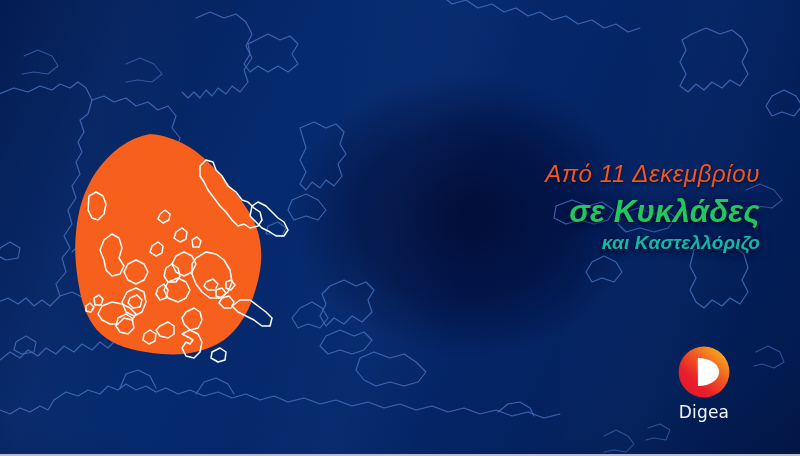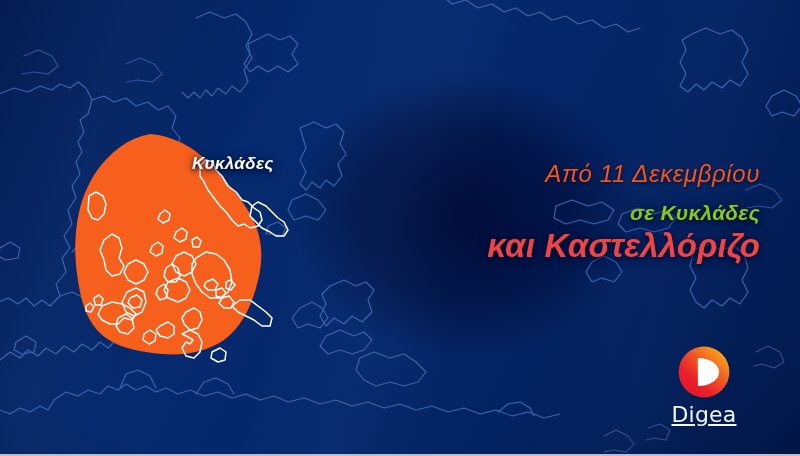--- a/index.html
+++ b/index.html
@@ -62,36 +62,36 @@
 
   
   .headline{position:absolute;left:330px;top:160px;width:430px;text-align:right;}
   .hl1{
     color:#f4561c;font-size:24px;font-style:italic;font-weight:500;
     letter-spacing:.6px;line-height:1.18;
     font-family:Liberation Sans, sans-serif;
     text-shadow:0 1px 3px rgba(0,6,35,.7);
   }
   .hl2{
-    color:#84cc16;font-size:21px;font-style:italic;font-weight:bold;
-    letter-spacing:.2px;line-height:1.22;margin-top:12px;
+    color:#22c55e;font-size:31px;font-style:italic;font-weight:bold;
+    letter-spacing:.2px;line-height:1.22;margin-top:5px;
     text-shadow:0 2px 5px rgba(0,8,40,.9), 0 0 12px rgba(0,10,45,.55);
   }
   .hl3{
-    color:#ef4444;font-size:33px;font-style:italic;font-weight:bold;
+    color:#14b8a6;font-size:19px;font-style:italic;font-weight:bold;
     letter-spacing:.2px;line-height:1.22;
     text-shadow:0 2px 5px rgba(0,8,40,.9), 0 0 12px rgba(0,10,45,.55);
   }
 
   
   .logo{position:absolute;left:668px;top:345px;width:72px;text-align:center;}
   .logo-mark{width:54px;height:54px;margin:0 auto;display:block;}
   .logo-word{
-    color:#f2f5fb;font-size:22px;letter-spacing:.2px;margin-top:3px;
-    font-family:"DejaVu Sans",sans-serif;font-weight:400;text-decoration:underline;
+    color:#f2f5fb;font-size:17px;letter-spacing:.2px;margin-top:3px;
+    font-family:"DejaVu Sans",sans-serif;font-weight:400;
   }
   .bottom-edge{position:absolute;left:0;bottom:0;width:800px;height:2px;background:#b9c0cc;}
 </style>
 </head>
 <body>
 
 <div id="stage">
 
   <div class="bg-base"></div>
   <div class="bg-rays"></div>
@@ -212,21 +212,20 @@
 
       <path d="M94 298 L99 295 L103 299 L101 305 L95 305 Z"></path>
       <path d="M86 306 L90 303 L94 307 L91 312 L86 311 Z"></path>
       <path d="M206 282 L213 279 L218 284 L215 290 L208 290 L204 286 Z"></path>
       <path d="M216 290 L222 288 L226 293 L222 298 L216 296 Z"></path>
       <path d="M226 282 L231 280 L235 285 L231 290 L226 288 Z"></path>
       <path d="M192 240 L197 237 L201 241 L199 247 L193 247 Z"></path>
     </g>
   </svg>
 
-  <div class="kyk-label">Κυκλάδες</div>
 
   <div class="headline">
     <div class="hl1">Από 11 Δεκεμβρίου</div>
     <div class="hl2">σε Κυκλάδες</div>
     <div class="hl3">και Καστελλόριζο</div>
   </div>
 
 
   <div class="logo">
     <svg class="logo-mark" viewBox="0 0 100 100">

